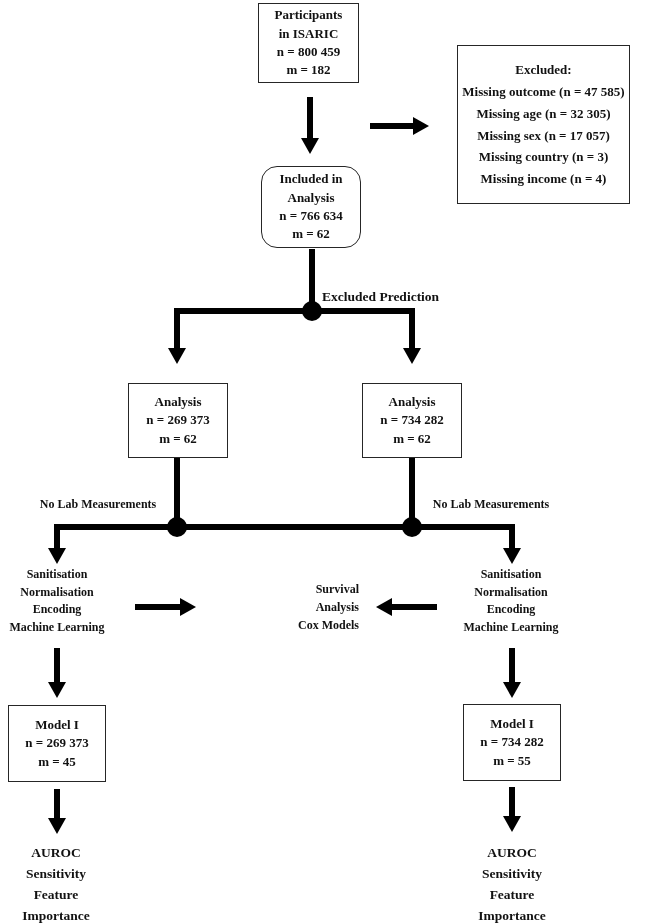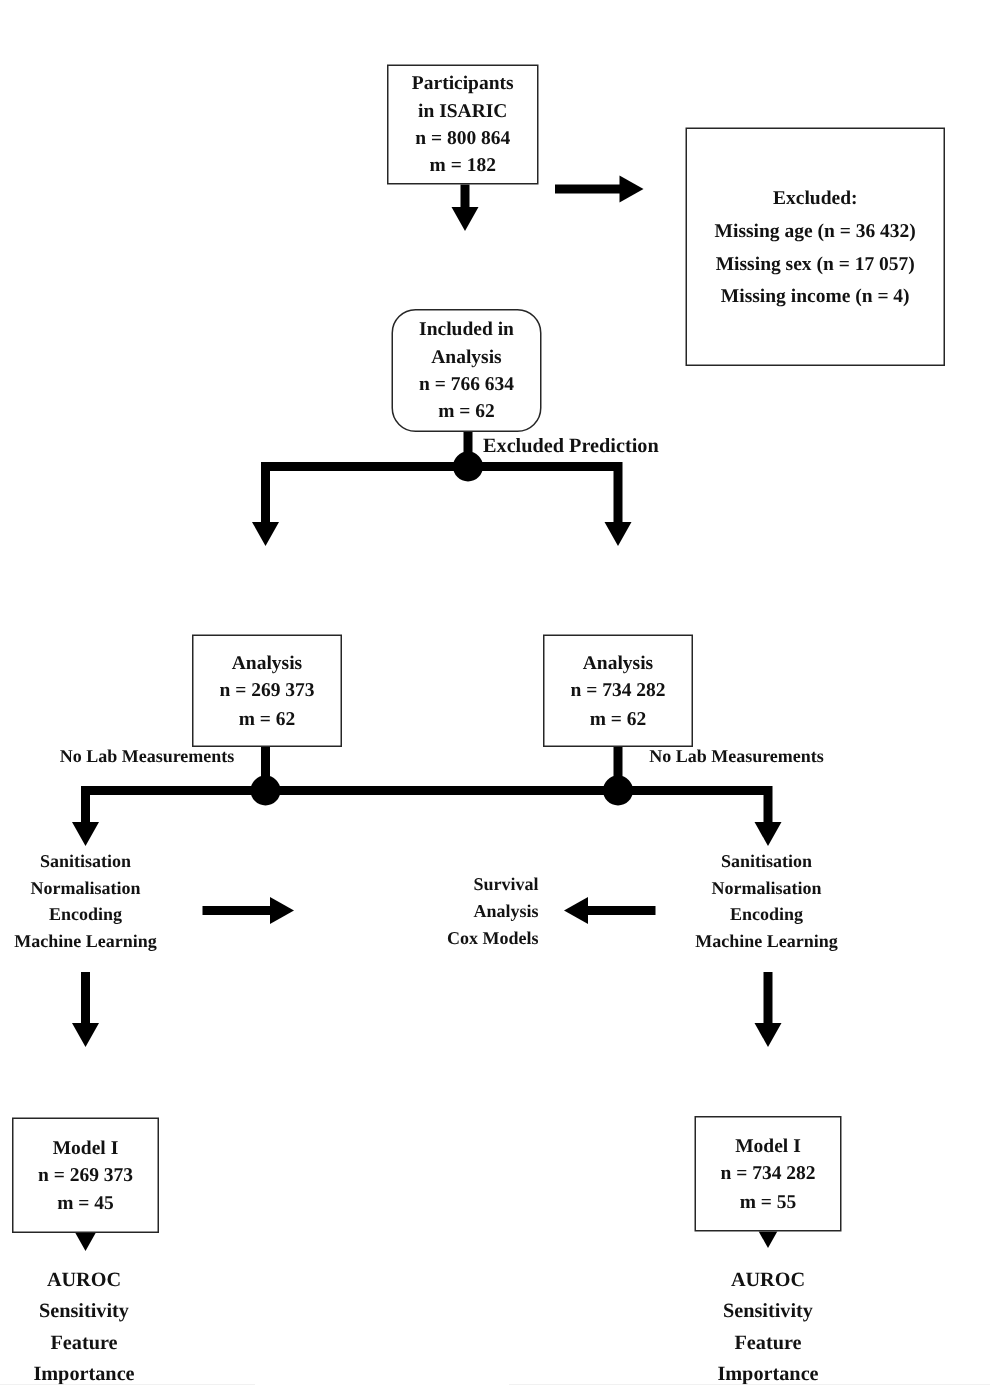--- a/index.html
+++ b/index.html
@@ -26,21 +26,21 @@
   svg.connectors path.c {
     fill:none; stroke:var(--line); stroke-width:6; stroke-linejoin:miter; stroke-linecap:butt;
   }
   svg.connectors circle { fill:var(--line); stroke:none; }
   svg.connectors marker path { fill:var(--line); stroke:none; }
   .node {
     position:absolute; box-sizing:border-box;
     border:1.5px solid var(--border);
     display:flex; flex-direction:column; justify-content:center; align-items:center;
     text-align:center; font-size:13px; line-height:1.42;
-    white-space:pre-line; background:var(--background);margin-top:40px;
+    white-space:pre-line; background:var(--background);
   }
   .node.excluded { line-height:1.68; }
   .tlabel {
     position:absolute; text-align:center; font-size:12px;
     white-space:pre-line;
   }
   .lh20 { line-height:20px; font-size:13.5px; }
   .lh175 { line-height:17.5px; }
   .lh18 { line-height:18px; }
   .lh21 { line-height:21px; font-size:13.5px; }
@@ -77,28 +77,30 @@
     <path class="c" d="M57,648 L57,685" marker-end="url(#ah)"></path>
     <path class="c" d="M512,648 L512,685" marker-end="url(#ah)"></path>
 
     <path class="c" d="M57,789 L57,821" marker-end="url(#ah)"></path>
     <path class="c" d="M512,787 L512,819" marker-end="url(#ah)"></path>
   </svg>
 
   <div class="node" style="left:258px; top:3px; width:101px; height:80px;">
     <div>Participants
 in ISARIC</div>
-    <div>n = 800 864</div>
+    <div>n = 800 459</div>
     <div>m = 182</div>
   </div>
 
   <div class="node excluded" style="left:457px; top:45px; width:173px; height:159px;">
     <div>Excluded:</div>
-    <div>Missing age (n = 36 432)</div>
+    <div>Missing outcome (n = 47 585)</div>
+    <div>Missing age (n = 32 305)</div>
     <div>Missing sex (n = 17 057)</div>
+    <div>Missing country (n = 3)</div>
     <div>Missing income (n = 4)</div>
   </div>
 
   <div class="node" style="left:261px; top:166px; width:100px; height:82px;border-radius:16px;">
     <div>Included in
 Analysis</div>
     <div>n = 766 634</div>
     <div>m = 62</div>
   </div>
 

